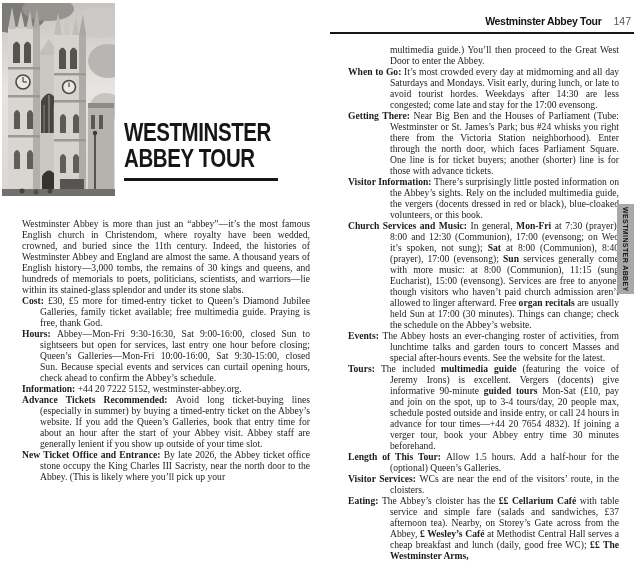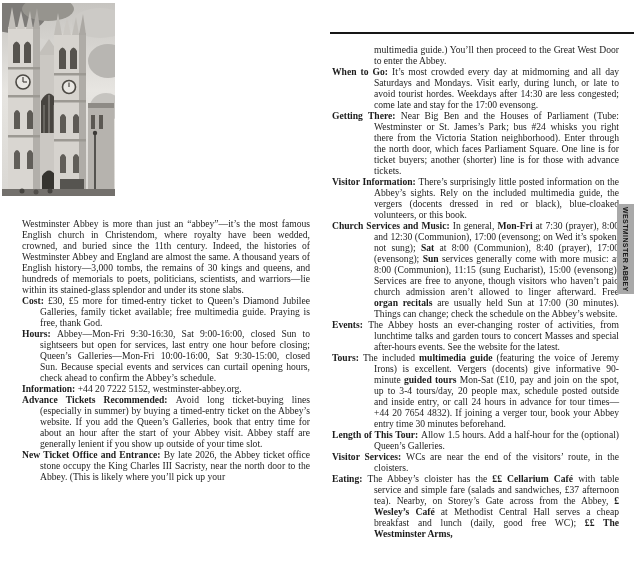--- a/index.html
+++ b/index.html
@@ -29,21 +29,21 @@
   .title-line{display:block;transform:scaleX(0.82);transform-origin:left center;white-space:nowrap;}
   .title-rule{width:154px;height:3px;background:#161616;margin-top:7px;}
 
   
   .col{position:absolute;}
   .col-left{left:22px;top:218px;width:288px;}
   .col-right{left:332px;top:44px;width:287px;}
   p{margin:0;}
   .intro,.entry{font-size:9.6px;line-height:11px;text-align:justify;}
   .entry{padding-left:18px;text-indent:-18px;}
-  .col-right .entry{padding-left:42px;text-indent:-42px;}
+  .col-right .entry{padding-left:42px;text-indent:-42px;margin-left:16px;}
   .col-right .cont{text-indent:0;}
   .label,.b{font-weight:bold;}
   .orientation{
     font-family:"Liberation Sans", sans-serif;font-size:13px;font-weight:bold;
     text-align:center;letter-spacing:-0.2px;margin:5px 0 3px 0;color:#111;
   }
 
   
   .side-tab{
     position:absolute;top:204px;right:6px;width:17px;height:90px;
@@ -54,20 +54,23 @@
     writing-mode:vertical-rl;text-orientation:mixed;white-space:nowrap;
     font-family:"Liberation Sans", sans-serif;font-weight:bold;font-size:7px;
     letter-spacing:0.4px;
   }
 </style>
 </head>
 <body>
 
 <div class="page">
 
+  <div class="running-head">
+    <span class="rh-title">Westminster Abbey Tour</span><span class="rh-num">147</span>
+  </div>
   <div class="head-rule"></div>
 
   <div class="photo" aria-label="Black-and-white photo of Westminster Abbey west facade with two gothic towers">
     <svg viewBox="0 0 113 193" width="113" height="193" preserveAspectRatio="none" role="img">
       <defs>
         <linearGradient id="sky" x1="0" y1="0" x2="0" y2="1">
           <stop offset="0" stop-color="#c6c4c0"></stop>
             <stop offset="0.45" stop-color="#e7e5e1"></stop>
             <stop offset="1" stop-color="#d9d7d3"></stop>
         </linearGradient>
@@ -135,20 +138,25 @@
 
       <rect x="0" y="186" width="113" height="7" fill="#737publicity06e"></rect>
       <rect x="0" y="186" width="113" height="7" fill="#73706c"></rect>
       <rect x="58" y="176" width="24" height="10" fill="#565450"></rect>
       <circle cx="20" cy="188" r="2.5" fill="#45433f"></circle>
       <circle cx="34" cy="189" r="2.5" fill="#514e4a"></circle>
       <circle cx="48" cy="188" r="2.5" fill="#45433f"></circle>
     </svg>
   </div>
 
+  <div class="title-block">
+    <span class="title-line">WESTMINSTER</span>
+    <span class="title-line">ABBEY TOUR</span>
+    <div class="title-rule"></div>
+  </div>
 
   <div class="col col-left">
     <p class="intro">Westminster Abbey is more than just an “abbey”—it’s the most famous English church in Christendom, where royalty have been wedded, crowned, and buried since the 11th century. Indeed, the histories of Westminster Abbey and England are almost the same. A thousand years of English history—3,000 tombs, the remains of 30 kings and queens, and hundreds of memorials to poets, politicians, scientists, and warriors—lie within its stained-glass splendor and under its stone slabs.</p>
     <div id="left-entries">
         <p class="entry"><span class="label">Cost: </span><span>£30, £5 more for timed-entry ticket to Queen’s Diamond Jubilee Galleries, family ticket available; free multimedia guide. Praying is free, thank God.</span></p>
         <p class="entry"><span class="label">Hours: </span><span>Abbey—Mon-Fri 9:30-16:30, Sat 9:00-16:00, closed Sun to sightseers but open for services, last entry one hour before closing; Queen’s Galleries—Mon-Fri 10:00-16:00, Sat 9:30-15:00, closed Sun. Because special events and services can curtail opening hours, check ahead to confirm the Abbey’s schedule.</span></p>
         <p class="entry"><span class="label">Information: </span><span>+44 20 7222 5152, westminster-abbey.org.</span></p>
         <p class="entry"><span class="label">Advance Tickets Recommended: </span><span>Avoid long ticket-buying lines (especially in summer) by buying a timed-entry ticket on the Abbey’s website. If you add the Queen’s Galleries, book that entry time for about an hour after the start of your Abbey visit. Abbey staff are generally lenient if you show up outside of your time slot.</span></p>
         <p class="entry"><span class="label">New Ticket Office and Entrance: </span><span>By late 2026, the Abbey ticket office stone occupy the King Charles III Sacristy, near the north door to the Abbey. (This is likely where you’ll pick up your</span></p>
       </div>

